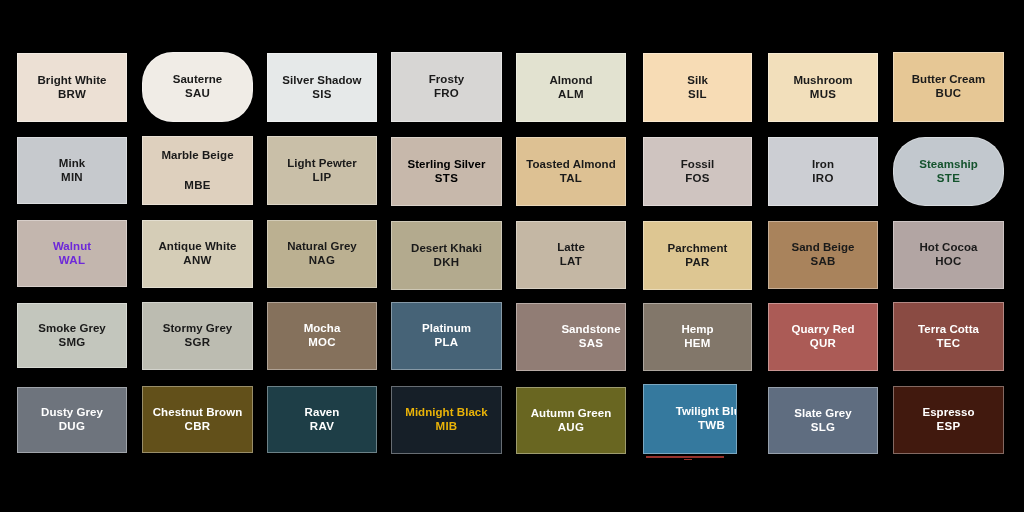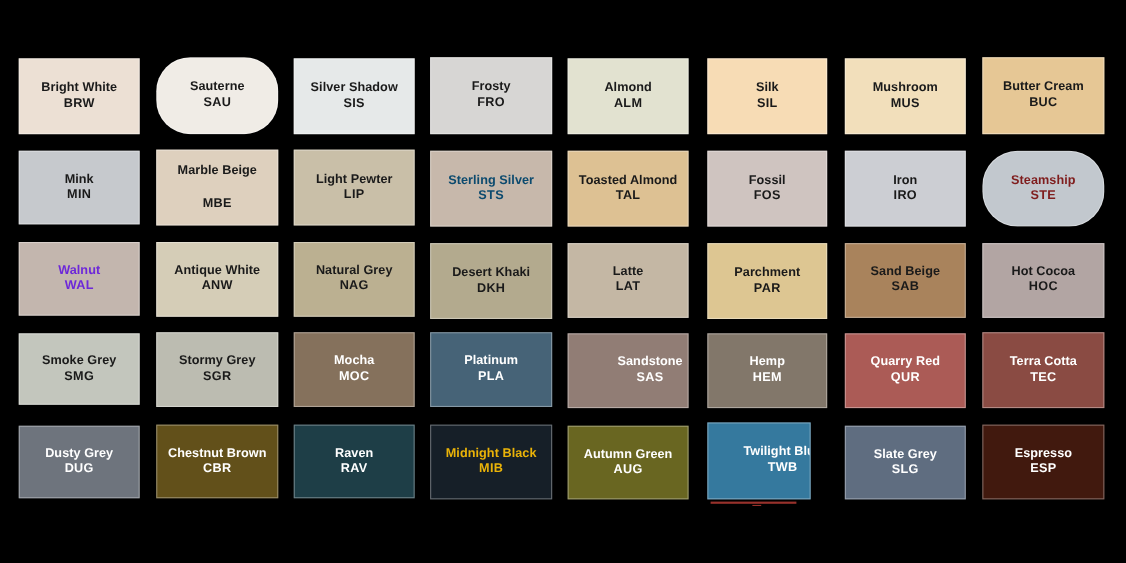--- a/index.html
+++ b/index.html
@@ -91,37 +91,37 @@
       <div class="swatch-code">MIN</div>
     </div>
     <div class="swatch" style="left: 142px; top: 136px; width: 111px; height: 69px; background: rgb(222, 208, 190); color: rgb(26, 26, 26); gap: 16px;">
       <div class="swatch-name">Marble Beige</div>
       <div class="swatch-code">MBE</div>
     </div>
     <div class="swatch" style="left: 267px; top: 136px; width: 110px; height: 69px; background: rgb(201, 191, 168); color: rgb(26, 26, 26);">
       <div class="swatch-name">Light Pewter</div>
       <div class="swatch-code">LIP</div>
     </div>
-    <div class="swatch" style="left: 391px; top: 137px; width: 111px; height: 69px; background: rgb(199, 184, 171); color: #0c4a6e;">
+    <div class="swatch" style="left: 391px; top: 137px; width: 111px; height: 69px; background: rgb(199, 184, 171); color: #000000;">
       <div class="swatch-name">Sterling Silver</div>
       <div class="swatch-code">STS</div>
     </div>
     <div class="swatch" style="left: 516px; top: 137px; width: 110px; height: 69px; background: rgb(221, 193, 147); color: rgb(26, 26, 26);">
       <div class="swatch-name">Toasted Almond</div>
       <div class="swatch-code">TAL</div>
     </div>
     <div class="swatch" style="left: 643px; top: 137px; width: 109px; height: 69px; background: rgb(207, 196, 192); color: rgb(26, 26, 26);">
       <div class="swatch-name">Fossil</div>
       <div class="swatch-code">FOS</div>
     </div>
     <div class="swatch" style="left: 768px; top: 137px; width: 110px; height: 69px; background: rgb(204, 206, 211); color: rgb(26, 26, 26); justify-content: center;">
       <div class="swatch-name">Iron</div>
       <div class="swatch-code">IRO</div>
     </div>
-    <div class="swatch" style="left: 893px; top: 137px; width: 111px; height: 69px; background: rgb(194, 200, 206); color: #7f1d1d; border-radius: 32px;">
+    <div class="swatch" style="left: 893px; top: 137px; width: 111px; height: 69px; background: rgb(194, 200, 206); color: #14532d; border-radius: 32px;">
       <div class="swatch-name">Steamship</div>
       <div class="swatch-code">STE</div>
     </div>
     <div class="swatch" style="left: 17px; top: 220px; width: 110px; height: 67px; background: rgb(195, 182, 174); color: #6d28d9;">
       <div class="swatch-name">Walnut</div>
       <div class="swatch-code">WAL</div>
     </div>
     <div class="swatch" style="left: 142px; top: 220px; width: 111px; height: 68px; background: rgb(213, 205, 183); color: rgb(26, 26, 26);">
       <div class="swatch-name">Antique White</div>
       <div class="swatch-code">ANW</div>

